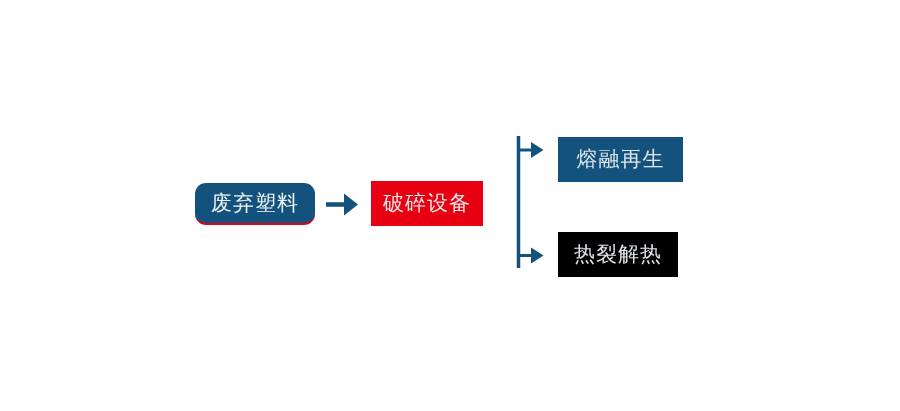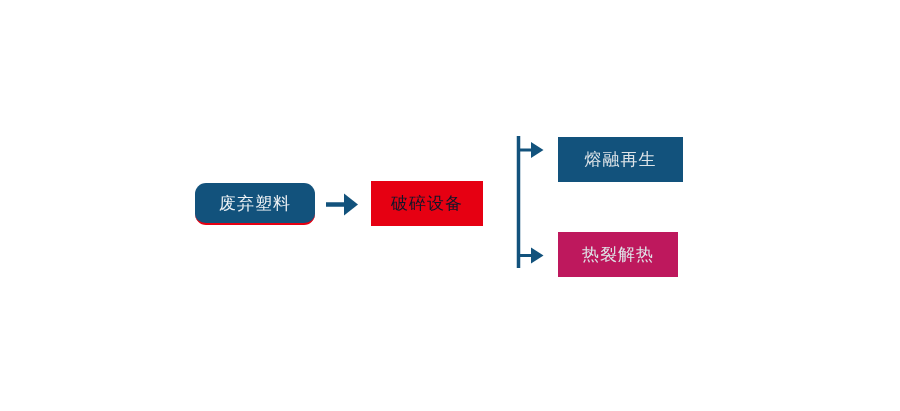--- a/index.html
+++ b/index.html
@@ -20,21 +20,21 @@
     inset: 0;
     width: 900px;
     height: 411px;
     pointer-events: none;
   }
   .node {
     position: absolute;
     display: flex;
     align-items: center;
     justify-content: center;
-    font-size: 17px;
+    font-size: 21px;
     font-weight: 400;
     letter-spacing: 1px;
     white-space: nowrap;
     box-sizing: border-box;
   }
   .node-waste {
     left: 195px; top: 183px;
     width: 120px; height: 42px;
     border-bottom: 2px solid transparent;
     border-radius: 11px;
@@ -73,25 +73,25 @@
     <g>
       <line x1="518" y1="255.5" x2="534" y2="255.5" stroke-width="3" stroke="#12527C"></line>
       <polygon points="531,247.5 543.5,255.5 531,263.5" fill="#12527C"></polygon>
     </g>
   </svg>
 
   <div class="node node-waste" style="background: rgb(18, 82, 124); color: rgb(237, 241, 244); border-bottom-color: rgb(230, 0, 18);">
     <span class="node-label">废弃塑料</span>
   </div>
 
-  <div class="node node-crush" style="background: rgb(230, 0, 18); color: #0f172a;">
+  <div class="node node-crush" style="background: rgb(230, 0, 18); color: #e5e5e5;">
     <span class="node-label">破碎设备</span>
   </div>
 
   <div class="node node-melt" style="background: rgb(18, 82, 124); color: rgb(222, 228, 232);">
     <span class="node-label">熔融再生</span>
   </div>
 
-  <div class="node node-pyro" style="background: #be185d; color: rgb(222, 228, 232);">
+  <div class="node node-pyro" style="background: #000000; color: rgb(222, 228, 232);">
     <span class="node-label">热裂解热</span>
   </div>
 
 </div>
 
 </body></html>

